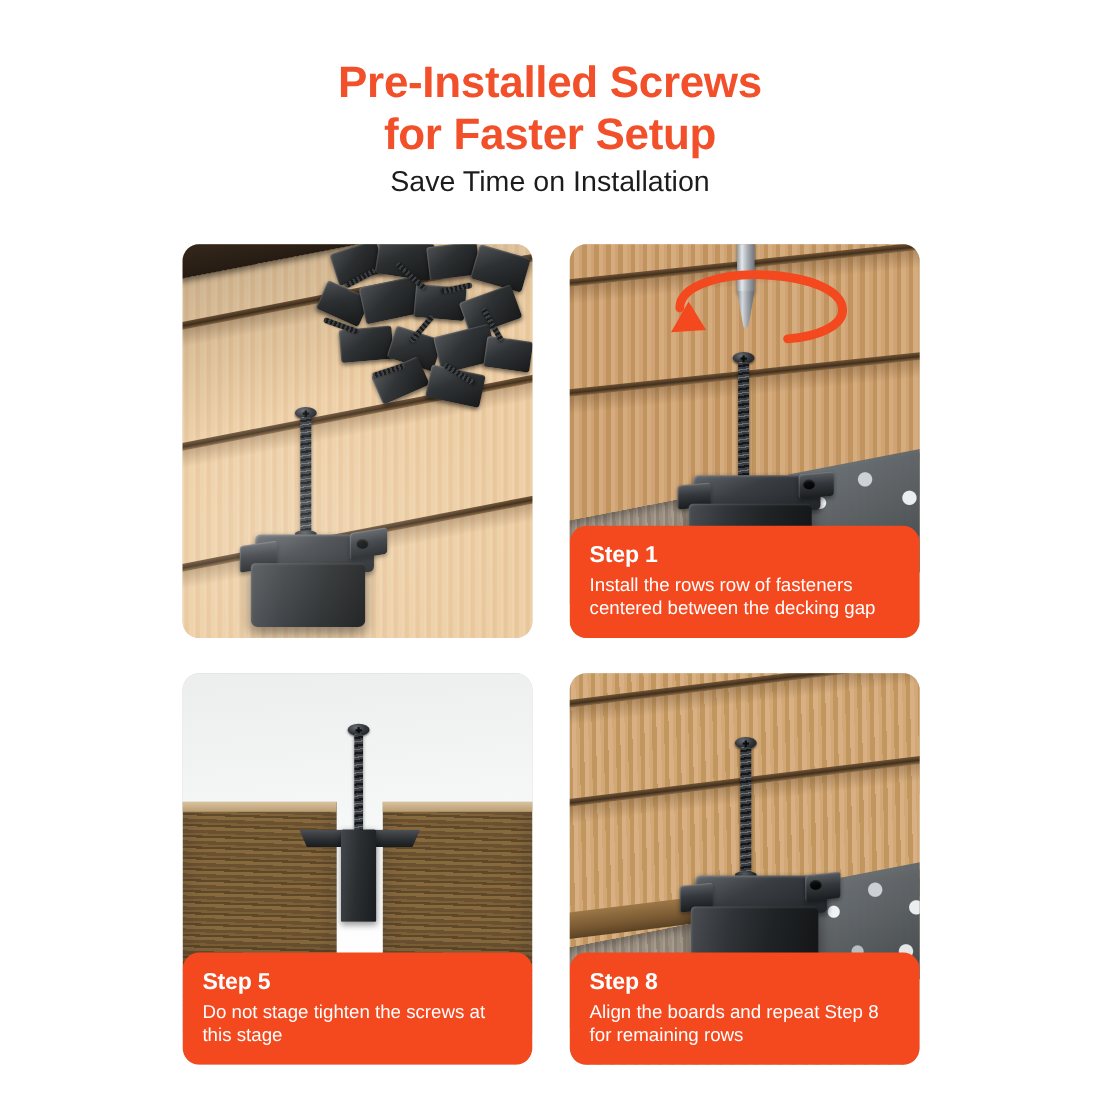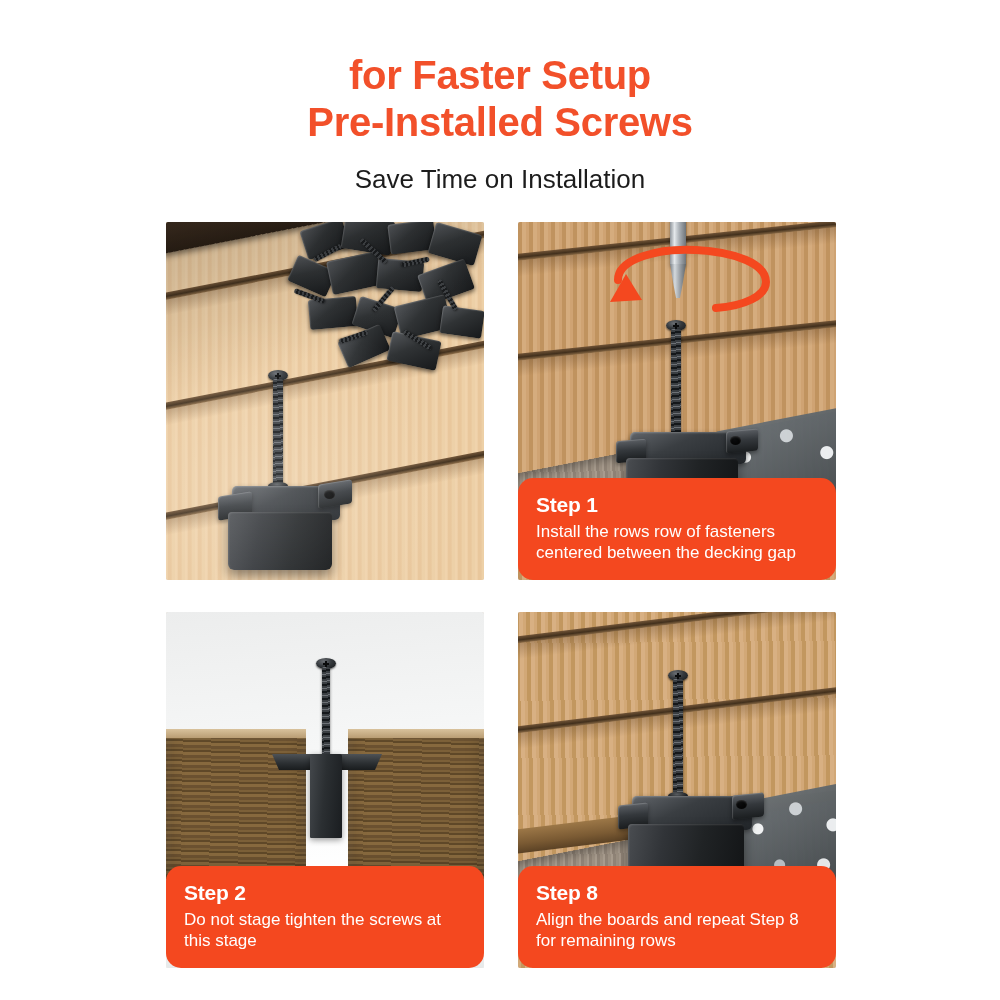--- a/index.html
+++ b/index.html
@@ -34,21 +34,21 @@
   .title {
     margin: 0;
     color: #F2502A;
     font-size: 40px;
     font-weight: bold;
     line-height: 1.17;
     letter-spacing: -0.3px;
   }
   .title-line { display: block; }
   .subtitle {
-    margin: 18px 0 0 0;
+    margin: 4px 0 0 0;
     color: #1c1c1c;
     font-size: 26px;
     font-weight: normal;
     line-height: 1.2;
   }
 
   
   .grid {
     position: absolute;
     left: 166px;
@@ -57,21 +57,21 @@
     height: 746px;
     display: grid;
     grid-template-columns: 318px 318px;
     grid-template-rows: 358px 356px;
     column-gap: 34px;
     row-gap: 32px;
   }
 
   .panel {
     position: relative;
-    border-radius: 2px;
+    border-radius: 15px;
     overflow: hidden;
     background: #d9cdbf;
   }
 
   .scene {
     position: absolute;
     inset: 0;
     overflow: hidden;
   }
 
@@ -355,22 +355,22 @@
     line-height: 1.28;
   }
 </style>
 </head>
 <body>
 
 <div class="page">
 
   <div class="header">
     <h1 class="title">
+      <span class="title-line">Pre-Installed Screws</span>
       <span class="title-line">for Faster Setup</span>
-      <span class="title-line">Pre-Installed Screws</span>
     </h1>
     <p class="subtitle">Save Time on Installation</p>
   </div>
 
   <div class="grid">
 
     <div class="panel">
       <div class="scene">
         <div class="deck-diag"></div>
 
@@ -486,21 +486,21 @@
             <div class="screw-head"></div>
             <div class="screw-shank" style="top:9px; height:96px; left:6px; width:8px;"></div>
           </div>
           <div class="p3-clip-arm" style="left:6px;  top:96px; width:50px; height:16px; clip-path:polygon(0 0,100% 0,100% 100%,14% 100%);"></div>
           <div class="p3-clip-arm" style="left:66px; top:96px; width:50px; height:16px; clip-path:polygon(0 0,100% 0,86% 100%,0 100%);"></div>
           <div class="p3-clip-stem" style="left:44px; top:96px; width:32px; height:84px;"></div>
         </div>
       </div>
 
       <div class="caption">
-        <p class="caption-title">Step 2</p>
+        <p class="caption-title">Step 5</p>
         <p class="caption-text">Do not stage tighten the screws at this stage</p>
       </div>
     </div>
 
     <div class="panel">
       <div class="scene">
         <div class="deck-diag" style="background:repeating-linear-gradient(96deg,#d2a877 0 3px,#c2975f 3px 7px,#d8b083 7px 11px); transform:rotate(-7deg);"></div>
 
         <div class="plank-gap" style="top:34px;  transform:rotate(-7deg);"></div>
         <div class="plank-shadow" style="top:41px; transform:rotate(-7deg);"></div>

